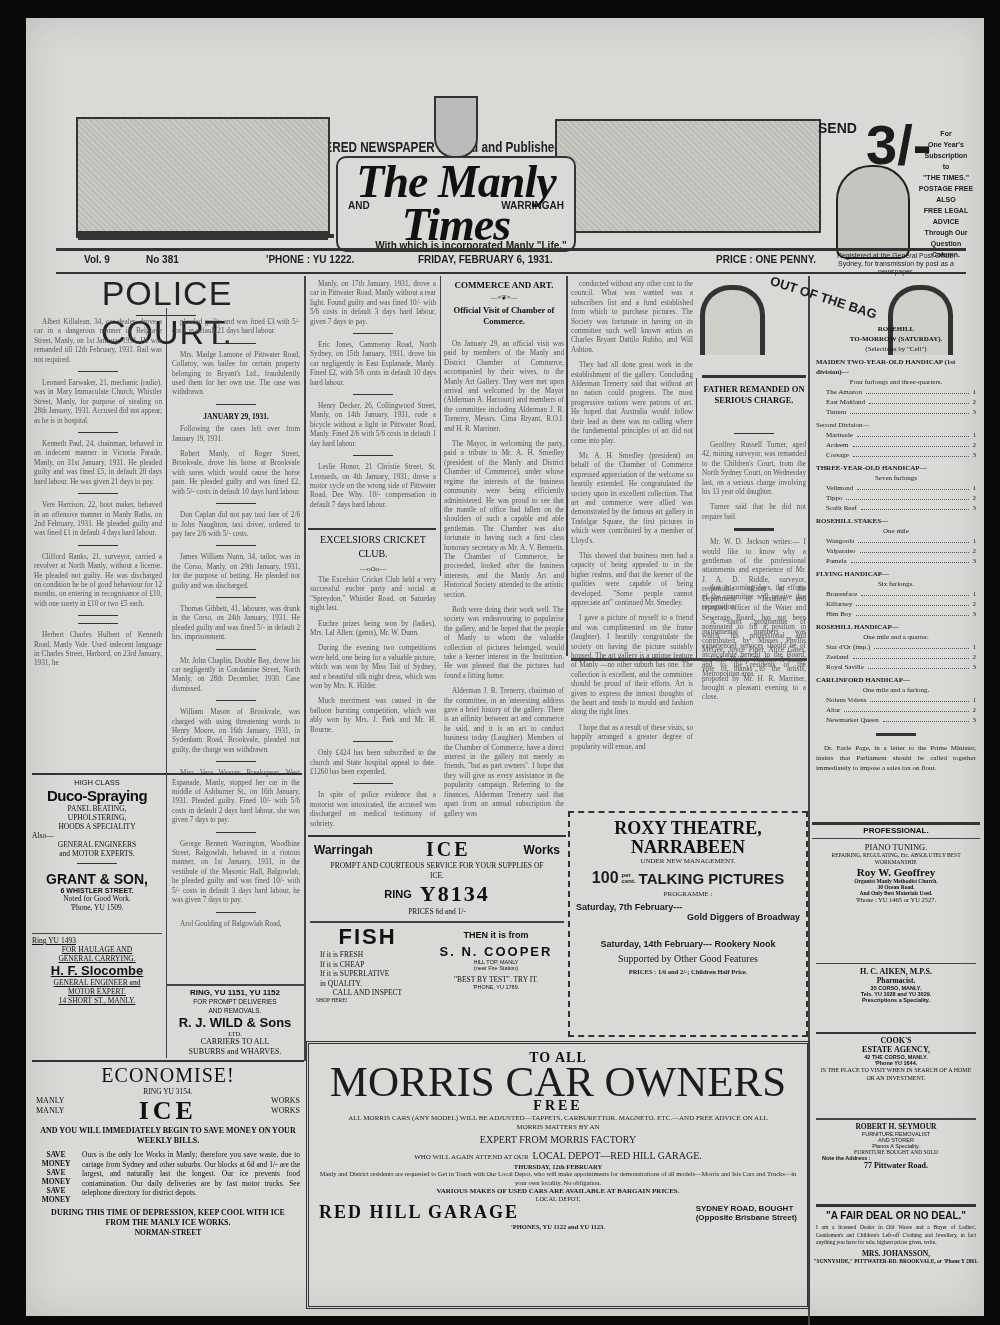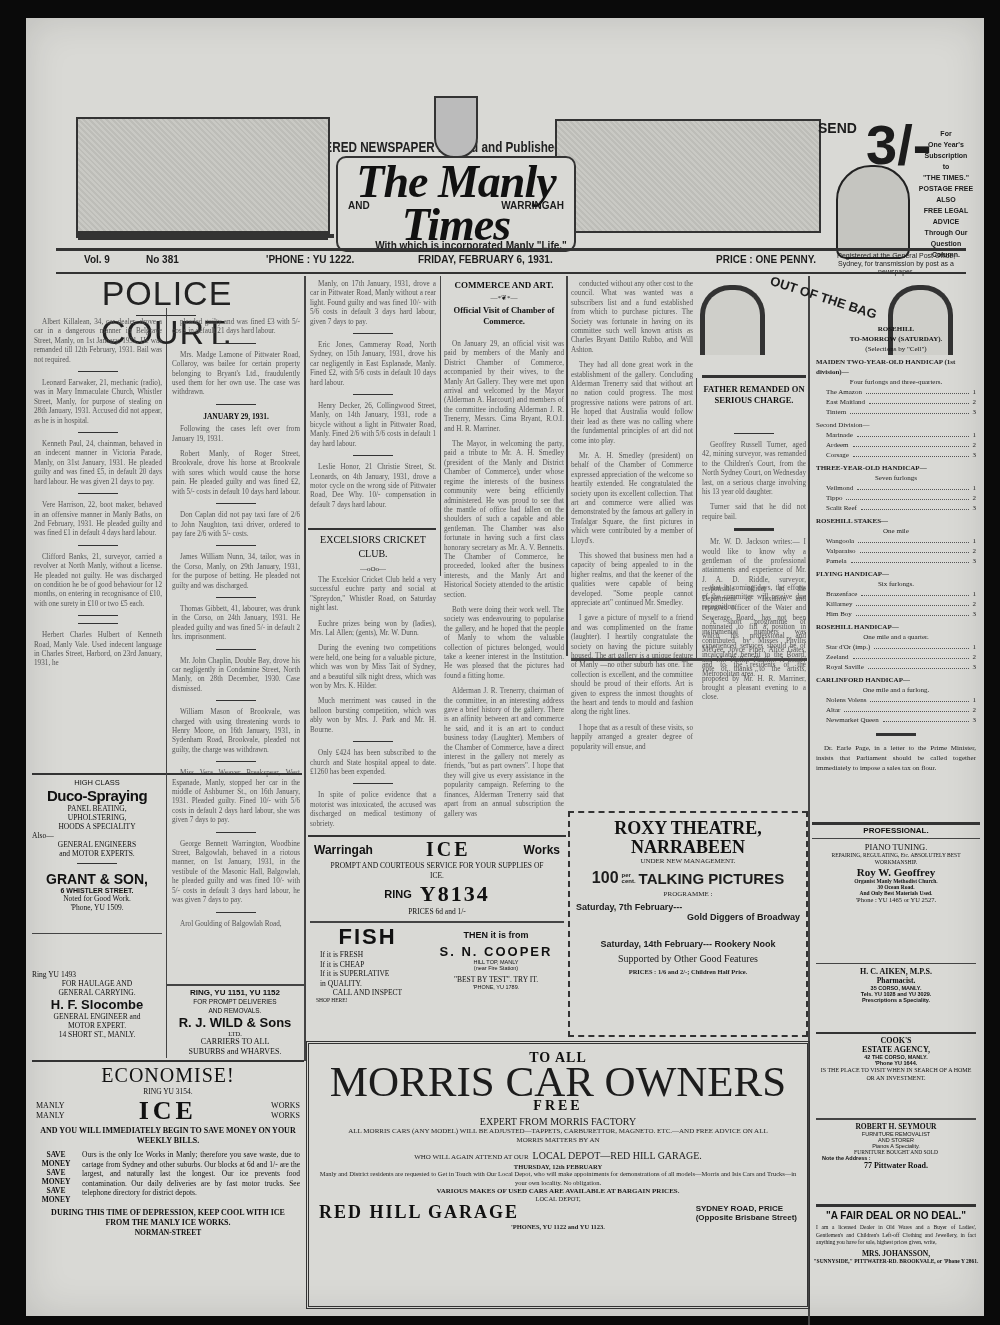--- a/index.html
+++ b/index.html
@@ -369,21 +369,21 @@
         <div>GENERAL ENGINEERS</div>
         <div>and MOTOR EXPERTS.</div>
       </div>
     <div class="dash"></div>
     <div class="sans blk" style="font-size:14px;">GRANT &amp; SON,</div>
     <div class="sans" style="font-size:7px;font-weight:bold;">6 WHISTLER STREET.</div>
     <div style="font-size:7.5px;">Noted for Good Work.</div>
     <div style="font-size:7.5px;">'Phone, YU 1509.</div>
   </div>
   <div class="rule-thin" style="left:6px;top:915px;width:130px;"></div>
-  <div class="ad" style="left:6px;top:952px;width:130px;">
+  <div class="ad" style="left:6px;top:918px;width:130px;text-decoration:underline;">
     <div style="font-size:7.5px;text-align:left;">Ring YU 1493</div>
     <div style="font-size:7.5px;line-height:9px;">
         <div>FOR HAULAGE AND</div>
         <div>GENERAL CARRYING.</div>
       </div>
     <div class="sans blk" style="font-size:13px;">H. F. Slocombe</div>
     <div style="font-size:7.5px;line-height:9px;">
         <div>GENERAL ENGINEER and</div>
         <div>MOTOR EXPERT.</div>
       </div>
@@ -402,21 +402,21 @@
         <div>CARRIERS TO ALL</div>
         <div>SUBURBS and WHARVES.</div>
       </div>
   </div>
   <div class="vrule" style="left:140px;top:755px;height:285px;"></div>
 
   <div class="rule" style="left:6px;top:1042px;width:272px;"></div>
   <div class="ad" style="left:6px;top:1046px;width:272px;">
     <div style="font-size:20px;letter-spacing:1px;">ECONOMISE!</div>
     <div style="font-size:7.5px;">RING YU 3154.</div>
-    <div style="display:flex;justify-content:space-between;align-items:center;padding:0 4px;">
+    <div style="display:flex;justify-content:space-between;padding:0 4px;">
       <div style="font-size:8px;line-height:10px;">
           <div>MANLY</div>
           <div>MANLY</div>
         </div>
       <div class="blk" style="font-size:26px;letter-spacing:4px;font-family:'Liberation Serif',serif;">ICE</div>
       <div style="font-size:8px;line-height:10px;">
           <div>WORKS</div>
           <div>WORKS</div>
         </div>
     </div>
@@ -484,30 +484,30 @@
     <div class="sans" style="font-size:9px;font-weight:bold;text-align:right;padding-right:6px;">Gold Diggers of Broadway</div>
     <div class="sans" style="font-size:9px;font-weight:bold;margin-top:17px;">Saturday, 14th February--- Rookery Nook</div>
     <div style="font-size:10px;margin-top:4px;">Supported by Other Good Features</div>
     <div style="font-size:6.5px;font-weight:bold;margin-top:4px;">PRICES : 1/6 and 2/-; Children Half Price.</div>
   </div>
 
   <div class="morris" style="left:280px;top:1023px;width:498px;">
     <div class="hd" style="font-size:14px;margin-top:6px;letter-spacing:1px;">TO ALL</div>
     <div style="font-size:43px;line-height:32px;">MORRIS CAR OWNERS</div>
     <div class="hd" style="font-size:14px;letter-spacing:3px;">FREE</div>
+    <div style="font-size:7px;line-height:9px;padding:0 30px;">ALL MORRIS CARS (ANY MODEL) WILL BE ADJUSTED—TAPPETS, CARBURETTOR, MAGNETO. ETC.—AND FREE ADVICE ON ALL MORRIS MATTERS BY AN</div>
     <div style="font-size:10px;margin-top:2px;">EXPERT FROM MORRIS FACTORY</div>
-    <div style="font-size:7px;line-height:9px;padding:0 30px;">ALL MORRIS CARS (ANY MODEL) WILL BE ADJUSTED—TAPPETS, CARBURETTOR, MAGNETO. ETC.—AND FREE ADVICE ON ALL MORRIS MATTERS BY AN</div>
     <div><span style="font-size:7px;">WHO WILL AGAIN ATTEND AT OUR</span> <span style="font-size:10px;">LOCAL DEPOT—RED HILL GARAGE.</span></div>
     <div style="font-size:6.5px;font-weight:bold;">THURSDAY, 12th FEBRUARY</div>
     <div style="font-size:6.5px;line-height:8.5px;padding:0 6px;">Manly and District residents are requested to Get in Touch with Our Local Depot, who will make appointments for demonstrations of all models—Morris and Isis Cars and Trucks—in your own locality. No obligation.</div>
     <div style="font-size:7px;font-weight:bold;">VARIOUS MAKES OF USED CARS ARE AVAILABLE AT BARGAIN PRICES.</div>
     <div style="font-size:6.5px;">LOCAL DEPOT,</div>
     <div style="display:flex;justify-content:space-between;align-items:center;padding:0 10px;">
       <span class="hd" style="font-size:18px;letter-spacing:2px;">RED HILL GARAGE</span>
-      <span class="sans" style="font-size:8px;font-weight:bold;line-height:9px;text-align:left;"><span>SYDNEY ROAD, PRICE</span><br><span>(Opposite Brisbane Street)</span></span>
+      <span class="sans" style="font-size:8px;font-weight:bold;line-height:9px;text-align:left;"><span>SYDNEY ROAD, BOUGHT</span><br><span>(Opposite Brisbane Street)</span></span>
     </div>
     <div style="font-size:6.5px;font-weight:bold;">'PHONES, YU 1122 and YU 1123.</div>
   </div>
 
   <div class="rule" style="left:786px;top:804px;width:168px;border-top-width:3px;"></div>
   <div class="ad" style="left:786px;top:808px;width:168px;">
     <div class="sans" style="font-size:8px;font-weight:bold;">PROFESSIONAL.</div>
     <div class="rule-thin" style="position:relative;width:100%;margin:3px 0;"></div>
     <div style="font-size:8.5px;">PIANO TUNING.</div>
     <div style="font-size:5.5px;line-height:7px;">REPAIRING, REGULATING, Etc. ABSOLUTELY BEST WORKMANSHIP.</div>

